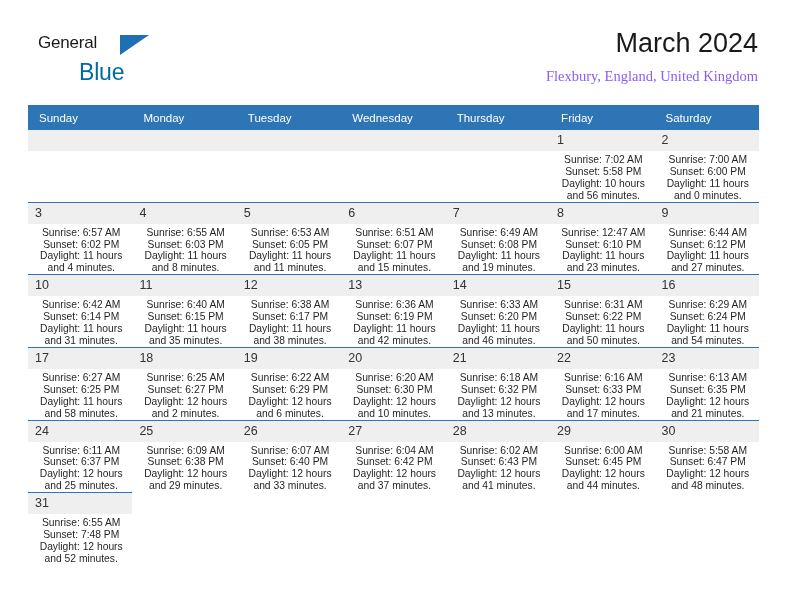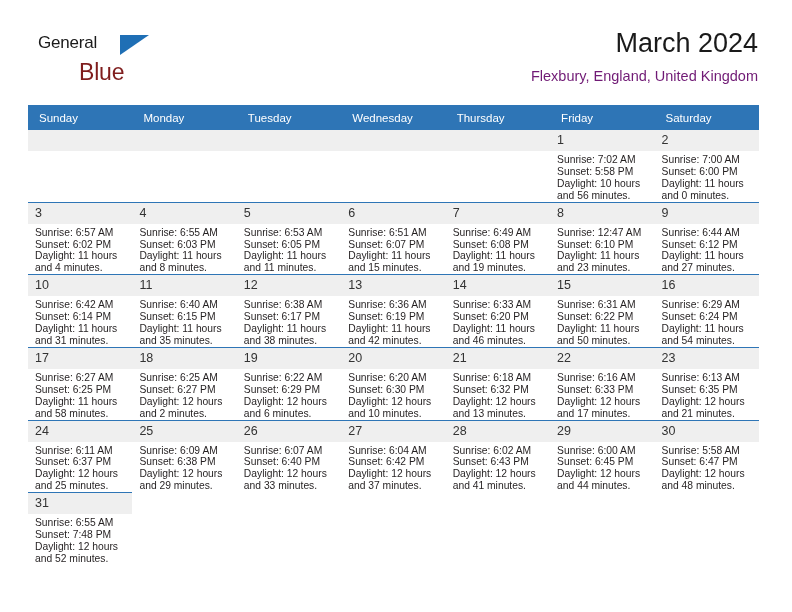--- a/index.html
+++ b/index.html
@@ -53,43 +53,44 @@
     height: 0;
     border-top: 20px solid #1f6fb5;
     border-right: 29px solid transparent;
   }
   .brand-row2 {
     display: block;
     margin-top: 2px;
     margin-left: 41px;
     font-size: 23px;
     letter-spacing: -0.2px;
-    color: #7f1d1d;
+    color: #0369a1;
     height: 25px;
   }
 
   .title-block {
     position: absolute;
     right: 2px;
     top: 0;
     text-align: right;
     margin-left: 24px;
   }
   .cal-title {
     font-size: 27px;
     color: #1a1a1a;
     line-height: 34px;
     white-space: nowrap;
   }
   .cal-subtitle {
     font-size: 14.5px;
-    color: #701a75;
+    color: #8b5cf6;
     line-height: 20px;
     margin-top: 6px;
     white-space: nowrap;
+    font-family: Liberation Serif, serif;
   }
 
   
   .calendar {
     position: absolute;
     left: 28px;
     top: 105px;
     width: 731px;
     border-collapse: collapse;
     table-layout: fixed;
@@ -122,20 +123,21 @@
     color: #333333;
     line-height: 15px;
     padding: 3px 0 3px 7px;
     height: 15px;
   }
   .cellbody {
     padding: 3px 5px 0 7px;
     font-size: 10.3px;
     line-height: 11.9px;
     color: #231f20;
+    text-align: center;
   }
   .cellbody div {
     white-space: nowrap;
   }
   td.empty .cellbody { visibility: hidden; }
   td.blank {
     border-top: none;
   }
   td.blank .daynum { background: transparent; }
 </style>

